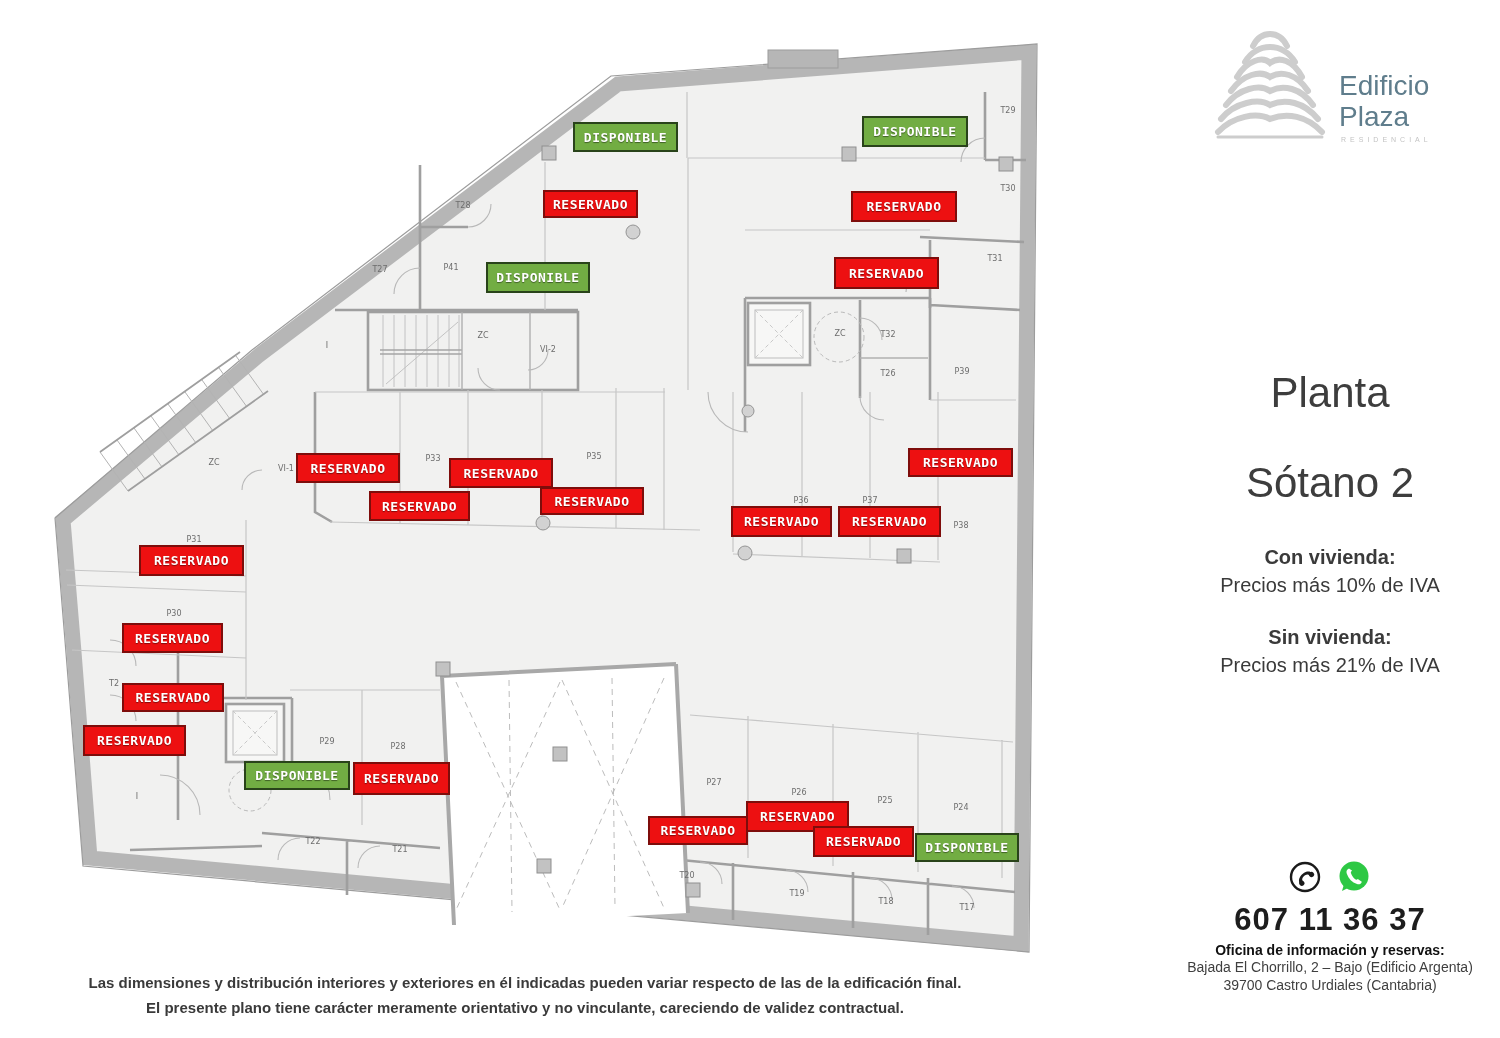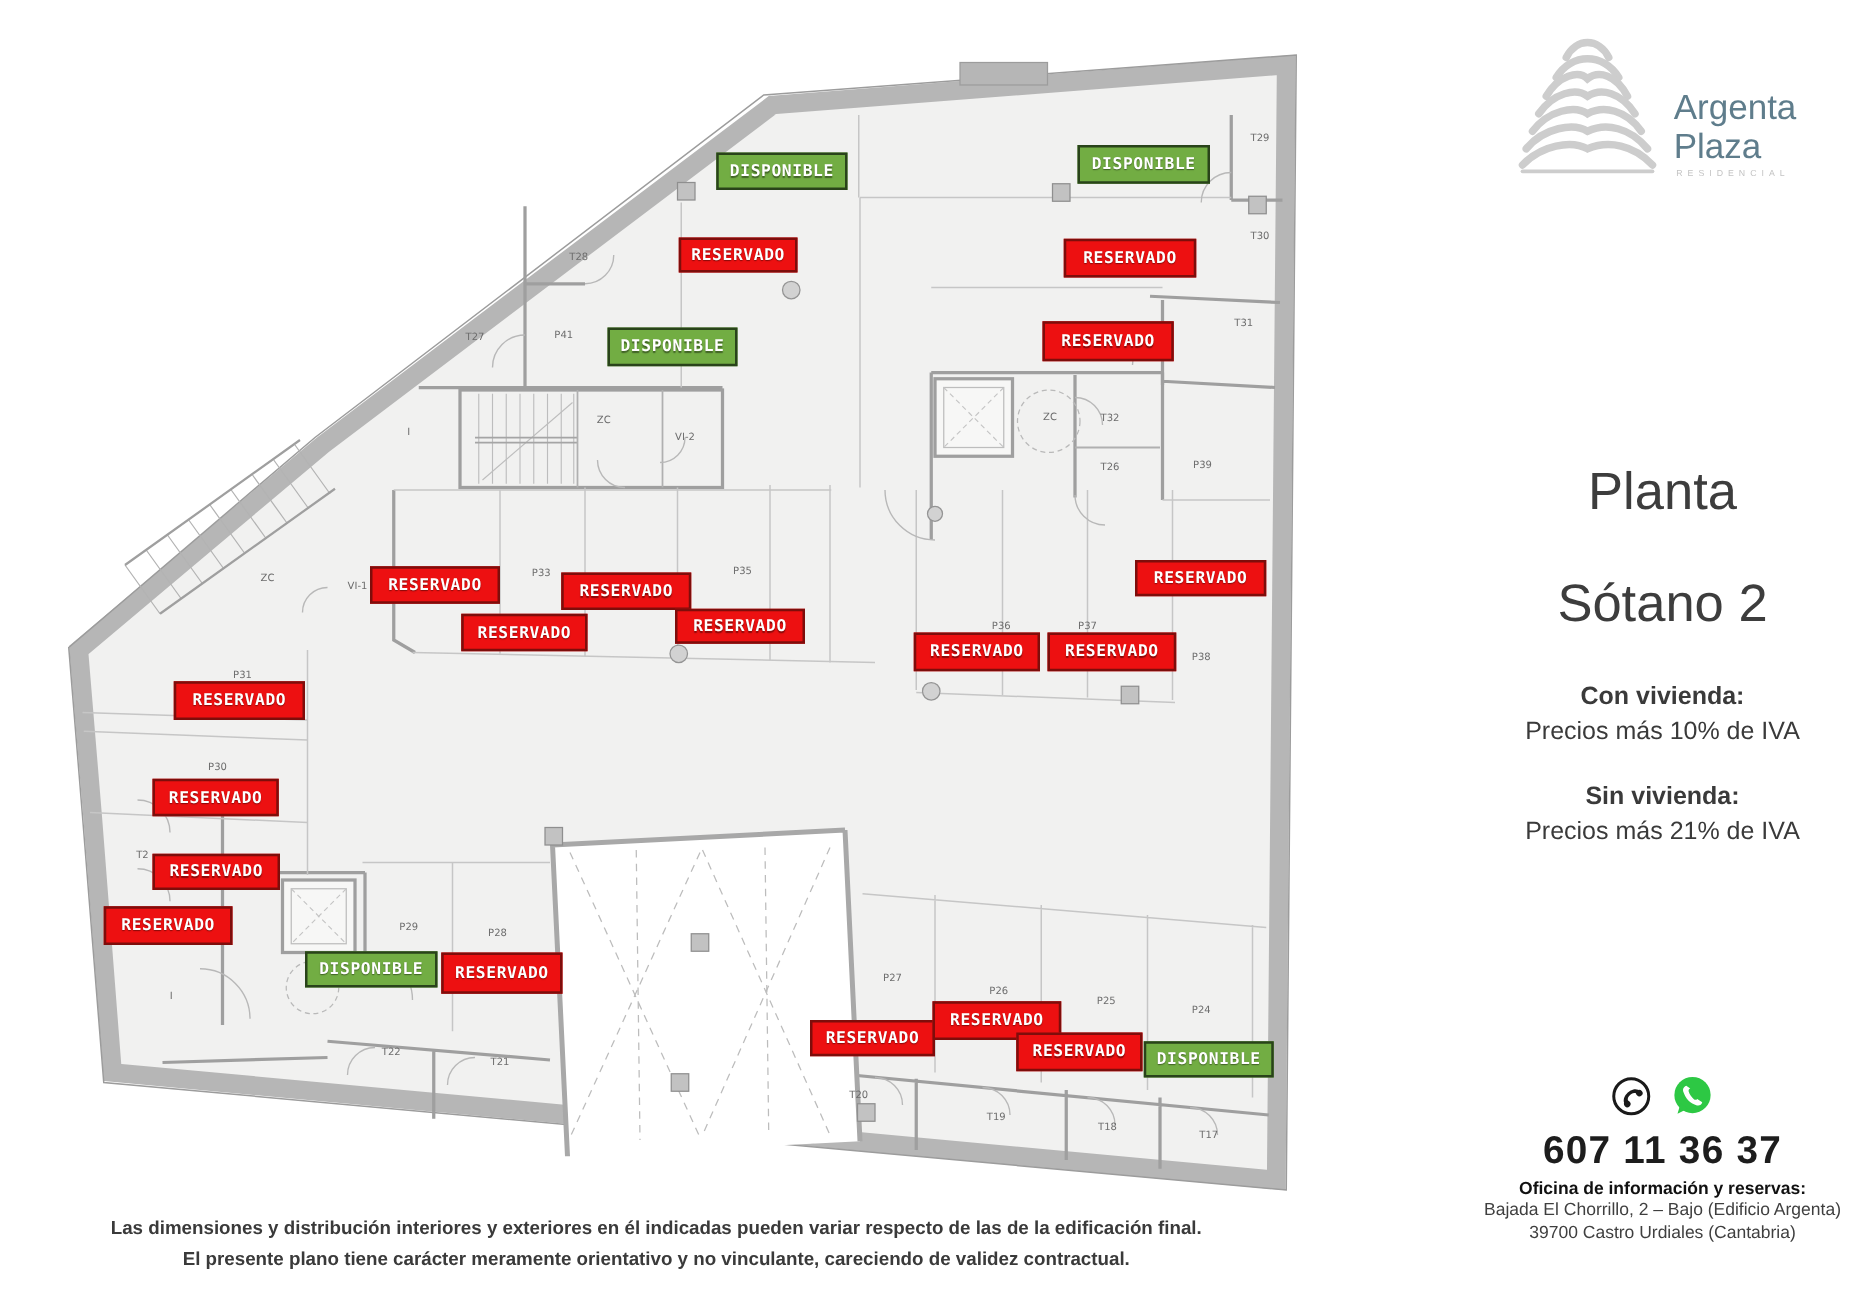--- a/index.html
+++ b/index.html
@@ -231,21 +231,21 @@
         <path d="M40,44 C52,24 78,24 90,44" stroke-width="6"></path>
         <path d="M32,59 C42,42 58,38 65,45 C74,38 88,42 97,59" stroke-width="6"></path>
         <path d="M26,73 C38,56 56,52 65,59 C76,52 92,56 103,73" stroke-width="6"></path>
         <path d="M21,87 C34,70 55,66 65,73 C78,66 96,70 108,87" stroke-width="6"></path>
         <path d="M16,101 C30,84 54,80 65,87 C80,80 99,84 113,101" stroke-width="6"></path>
         <path d="M13,114 C28,98 52,94 65,101 C82,94 102,98 117,114" stroke-width="6"></path>
         <path d="M13,119 L117,119" stroke-width="3"></path>
       </g>
     </svg>
     <div class="logo-text">
-      <div>Argenta</div>
+      <div>Edificio</div>
       <div>Plaza</div>
     </div>
     <div class="logo-tag">RESIDENCIAL</div>
   </div>
 
   <div class="title">
     <div>Planta</div>
     <div>Sótano 2</div>
   </div>
 

